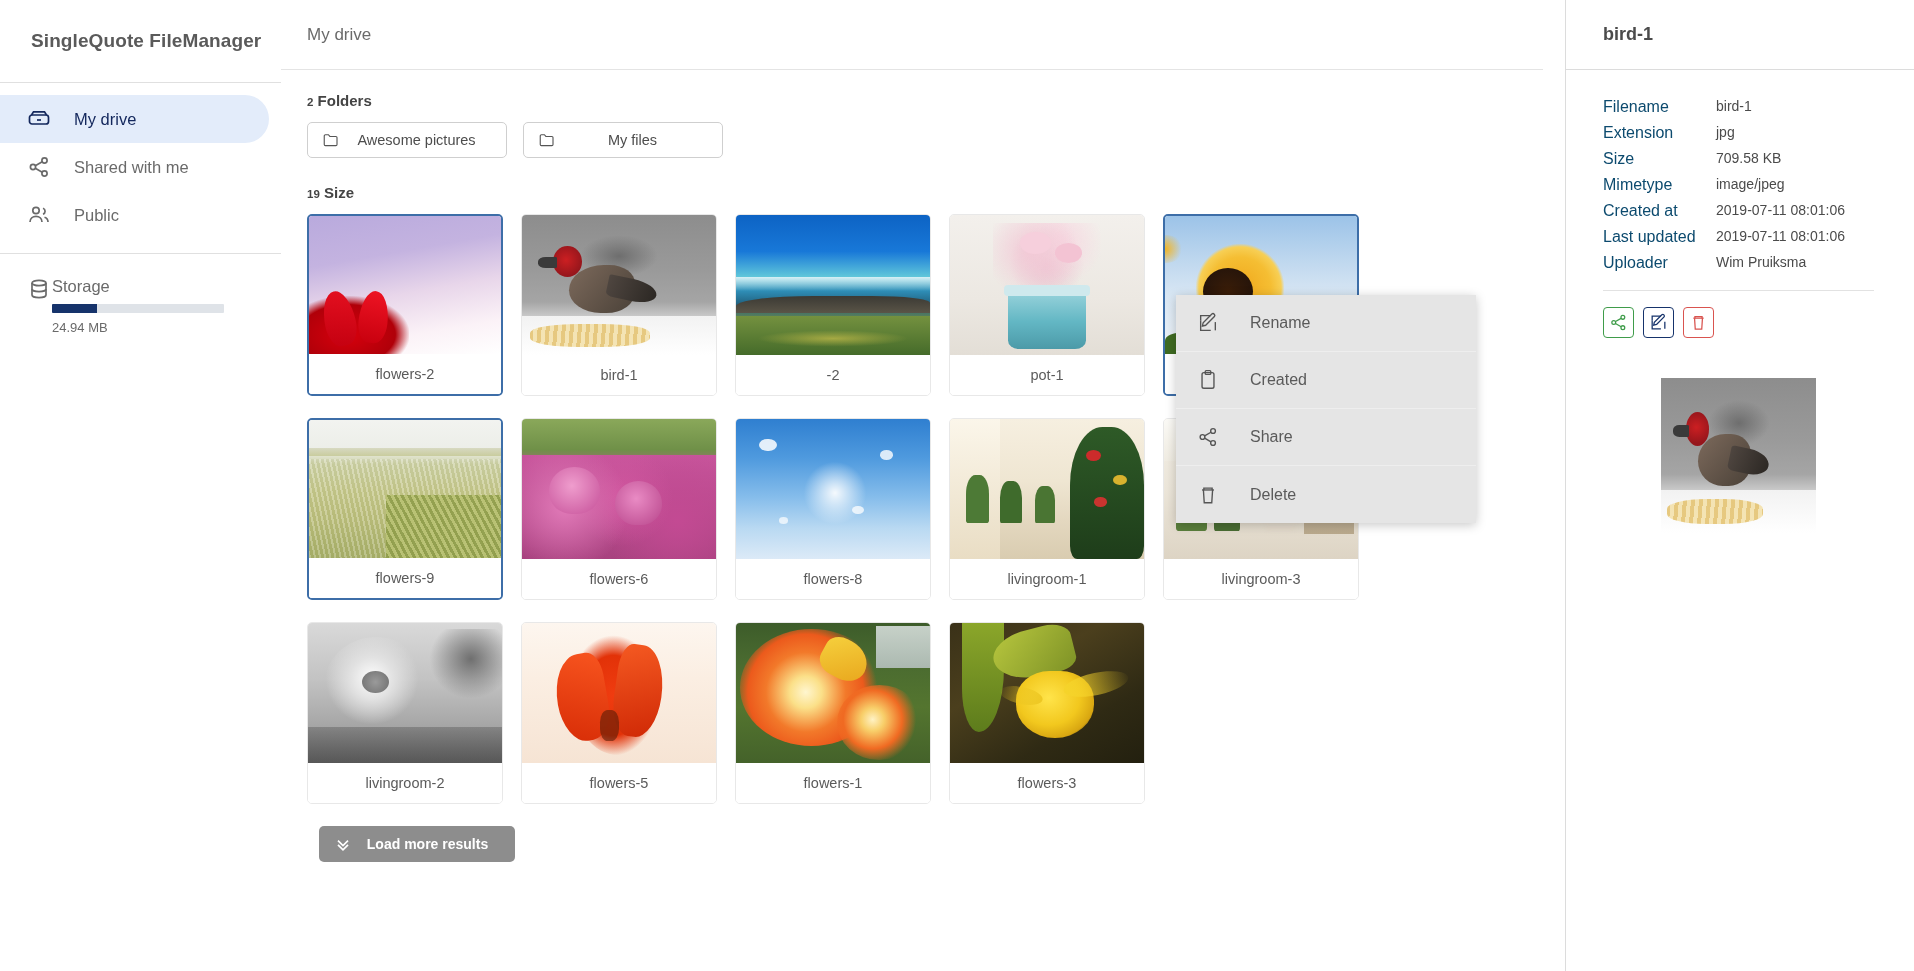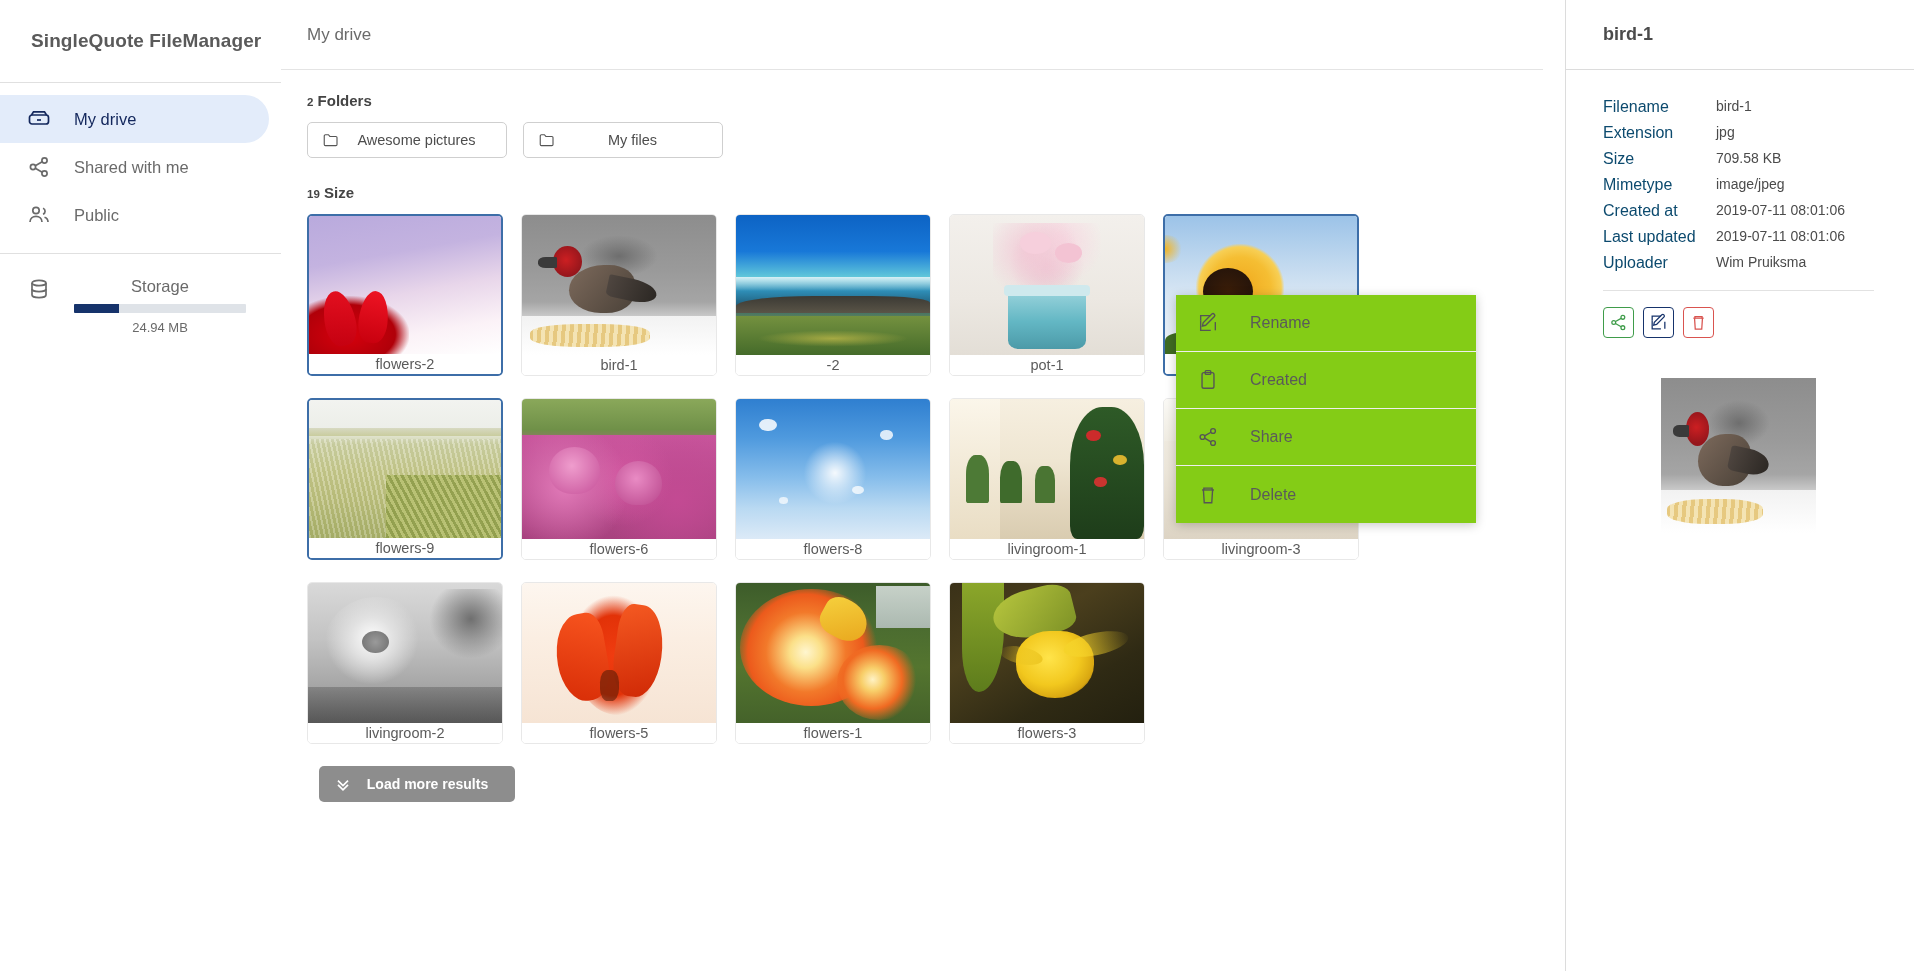--- a/index.html
+++ b/index.html
@@ -36,21 +36,21 @@
     border-radius: 0 26px 26px 0;
     color: #6a6a6a;
     font-size: 16.5px;
     cursor: pointer;
     gap: 22px;
   }
   .nav-item.active { background: #e3ecfa; color: #13275c; font-weight: normal; }
   .nav-item .ico { width: 26px; height: 26px; display: flex; align-items: center; justify-content: center; flex: 0 0 26px; }
   .nav-item.active .ico svg { stroke: #13275c; }
   .nav-item .ico svg { stroke: #6a6a6a; fill: none; stroke-width: 1.7; }
-  .storage-block { padding: 22px 0 0 26px; display: flex; gap: 22px; align-items: flex-start; text-align: center; }
+  .storage-block { padding: 22px 0 0 26px; display: flex; align-items: flex-start; }
   .storage-block .ico { width: 26px; height: 26px; flex: 0 0 26px; display:flex; align-items:center; justify-content:center; }
   .storage-block .ico svg { stroke: #6a6a6a; fill: none; stroke-width: 1.7; }
   .storage-text { padding-top: 1px; }
   .storage-label { font-size: 16.5px; color: #6a6a6a; margin-bottom: 8px; }
   .storage-bar { width: 172px; height: 9px; background: #dfe3e8; border-radius: 1px; overflow: hidden; }
   .storage-fill { height: 100%; background: #16336b; }
   .storage-size { font-size: 13px; color: #6a6a6a; margin-top: 7px; }
 
   
   .main { flex: 1 1 auto; height: 971px; position: relative; background: #fff; overflow: hidden; }
@@ -69,21 +69,21 @@
     border: 1px solid #cfcfcf; border-radius: 5px;
     display: flex; align-items: center;
     background: #fff; cursor: pointer;
   }
   .folder-chip .ico { width: 20px; height: 20px; margin-left: 13px; flex: 0 0 20px; display:flex; align-items:center; justify-content:center;}
   .folder-chip .ico svg { stroke: #555; fill: none; stroke-width: 1.5; }
   .folder-chip .lbl { flex: 1 1 auto; text-align: center; font-size: 14.5px; color: #4d4d4d; padding-right: 14px; }
 
   .grid { display: grid; grid-template-columns: repeat(5, 196px); gap: 22px 18px; }
   .tile {
-    width: 196px; height: 162px;
+    width: 196px; height: 182px;
     border: 1px solid #e8e8e8; border-radius: 5px;
     background: #fff; overflow: hidden; cursor: pointer;
     display: flex; flex-direction: column;
   }
   .tile.selected { border: 2px solid #3d6ea8; }
   .thumb { width: 100%; height: 140px; flex: 0 0 140px; position: relative; overflow: hidden; }
   .tile.selected .thumb { height: 138px; flex-basis: 138px; }
   .tile-name {
     flex: 1 1 auto; display: flex; align-items: center; justify-content: center;
     font-size: 14.5px; color: #5a5a5a; background: #fff;
@@ -99,21 +99,21 @@
   }
   .loadmore .ico { width: 22px; height: 22px; margin-left: 13px; flex: 0 0 22px; display:flex;align-items:center;justify-content:center;}
   .loadmore .ico svg { stroke: #fff; fill: none; stroke-width: 2; }
   .loadmore .lbl { flex: 1 1 auto; text-align: center; font-size: 14px; color: #fff; font-weight: bold; padding-right: 14px; }
 
   
   .ctx-menu {
     position: absolute;
     left: 895px; top: 295px;
     width: 300px;
-    background: #84cc16;
+    background: #e5e5e5;
     box-shadow: 0 2px 10px rgba(0,0,0,.22);
     z-index: 50;
   }
   .ctx-item {
     height: 57px; display: flex; align-items: center;
     border-bottom: 1px solid #eeeeee;
     cursor: pointer; padding-left: 20px; gap: 30px;
   }
   .ctx-item:last-child { border-bottom: none; }
   .ctx-item .ico { width: 24px; height: 24px; flex: 0 0 24px; display:flex;align-items:center;justify-content:center;}

